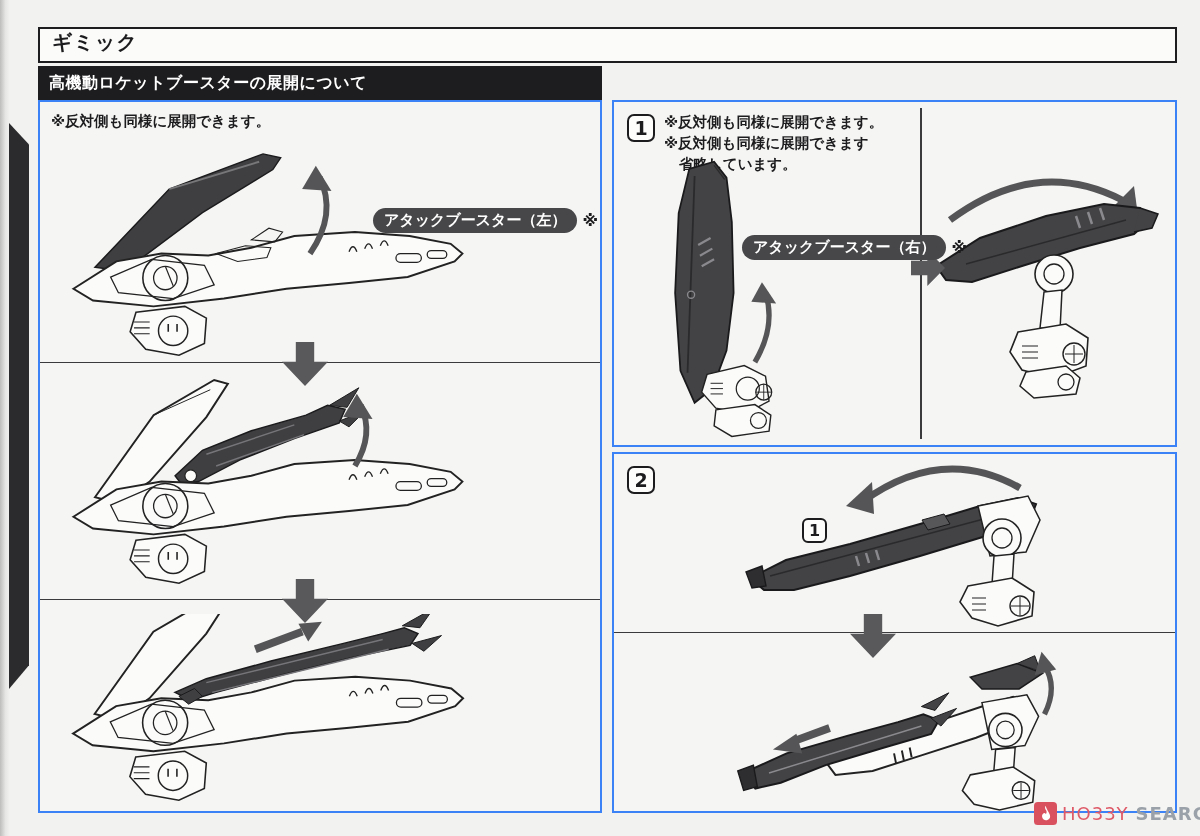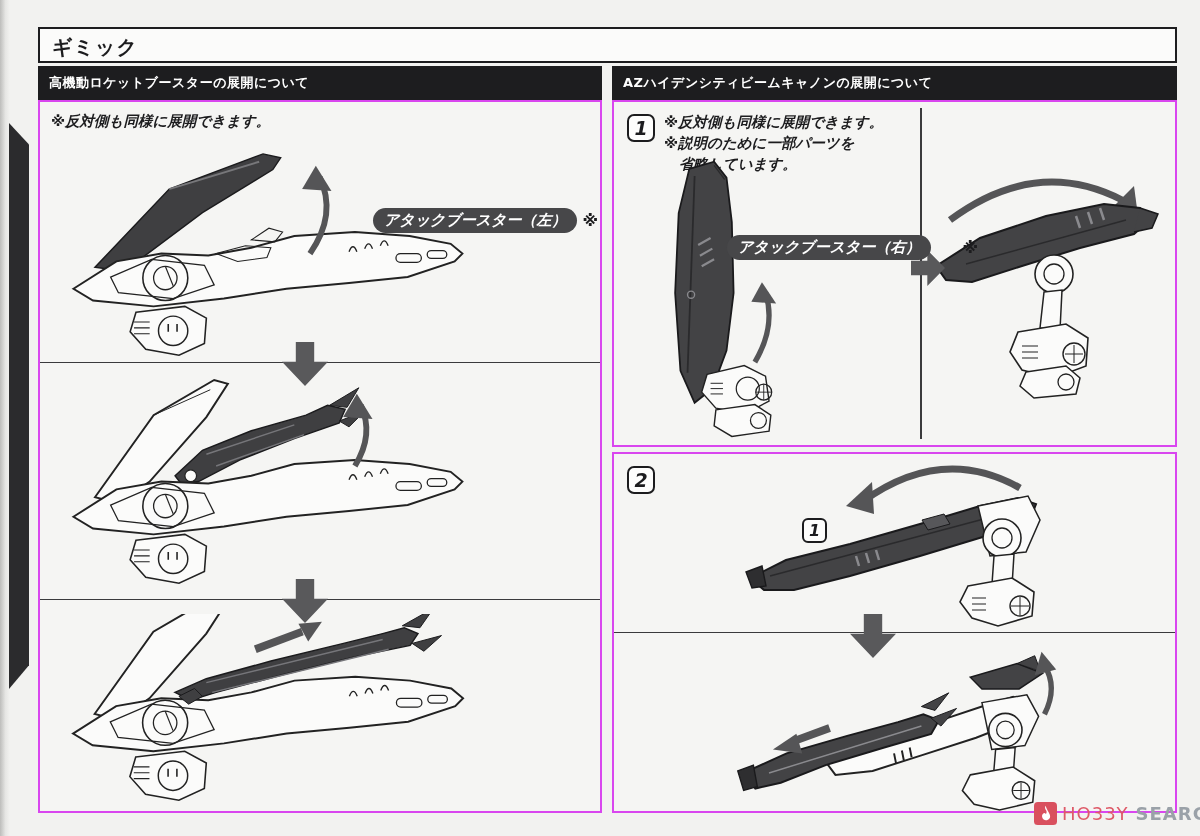--- a/index.html
+++ b/index.html
@@ -16,32 +16,32 @@
   
   .edge-tab{
     position:absolute;left:9px;top:123px;width:20px;height:566px;
     background:#2b2b2d;
     clip-path:polygon(0 0,100% 3.8%,100% 95.8%,0 100%);
   }
   
   .gimmick-bar{
     position:absolute;left:38px;top:27px;width:1139px;height:36px;
     background:#fbfbfa;border:2.5px solid #1d1d1f;box-sizing:border-box;
-    display:flex;align-items:flex-end;padding-left:12px;
+    display:flex;align-items:flex-start;padding-left:12px;
     font-size:20px;font-weight:bold;letter-spacing:1px;
   }
   .section-header{
     position:absolute;top:66px;height:34px;background:#1d1d1f;color:#fff;
     display:flex;align-items:center;padding-left:11px;box-sizing:border-box;
-    font-size:13px;font-weight:bold;letter-spacing:.5px;
+    font-size:16px;font-weight:bold;letter-spacing:.5px;
   }
   .hdr-left{left:38px;width:564px;}
   .hdr-right{left:612px;width:565px;}
   .panel{
-    position:absolute;background:#f5f5f3;border:2px solid #d946ef;box-sizing:border-box;font-style:italic;
+    position:absolute;background:#f5f5f3;border:2px solid #3b82f6;box-sizing:border-box;
   }
   .panel-left{left:38px;top:100px;width:564px;height:713px;}
   .panel-r1{left:612px;top:100px;width:565px;height:347px;}
   .panel-r2{left:612px;top:452px;width:565px;height:361px;}
   .notes{position:absolute;font-size:14.5px;font-weight:600;line-height:21px;white-space:nowrap;}
   .notes .indent{padding-left:15px;}
   .pill{
     position:absolute;display:flex;align-items:center;z-index:5;
     font-size:15px;font-weight:bold;white-space:nowrap;
   }
@@ -84,23 +84,20 @@
 <div class="page">
 
   <div class="edge-tab"></div>
 
   <div class="gimmick-bar">
     <span>ギミック</span>
   </div>
 
   <div class="section-header hdr-left">
     <span>高機動ロケットブースターの展開について</span>
-  </div>
-  <div class="section-header hdr-right">
-    <span>AZハイデンシティビームキャノンの展開について</span>
   </div>
 
   <div class="panel panel-left">
     <div class="notes" style="left:11px;top:9px;">
       <div>※反対側も同様に展開できます。</div>
     </div>
 
     <div class="pill" style="left:333px;top:106px;">
       <span class="bubble">アタックブースター（左）</span>
       <span class="mark">※</span>
@@ -184,25 +181,25 @@
         <path d="M268 8 L244 10 L254 28 Z" fill="#555557"></path>
       </g>
     </svg>
   </div>
 
   <div class="panel panel-r1">
     <div class="step-badge" style="left:13px;top:12px;">1</div>
 
     <div class="notes" style="left:50px;top:10px;">
       <div>※反対側も同様に展開できます。</div>
-      <div>※説明のために一部パーツを</div>
+      <div>※反対側も同様に展開できます</div>
       <div class="indent">省略しています。</div>
     </div>
 
-    <div class="pill" style="left:113px;top:133px;gap:26px;">
+    <div class="pill" style="left:128px;top:133px;">
       <span class="bubble">アタックブースター（右）</span>
       <span class="mark">※</span>
     </div>
 
     <div class="divider-v" style="left:306px;"></div>
     <div class="blk-arrow-right" style="left:297px;top:148px;"></div>
 
     <svg class="illus" style="left:16px;top:58px;" width="170" height="280" viewBox="0 0 170 316">
       <path d="M56 10 L84 2 L98 20 L104 70 L106 150 L98 215 L82 258 L62 274 L46 238 L40 150 L44 60 Z" fill="#434345" stroke="#1a1a1c" stroke-width="2"></path>
       <path d="M62 18 L54 240" stroke="#2a2a2c" stroke-width="2" fill="none"></path>

